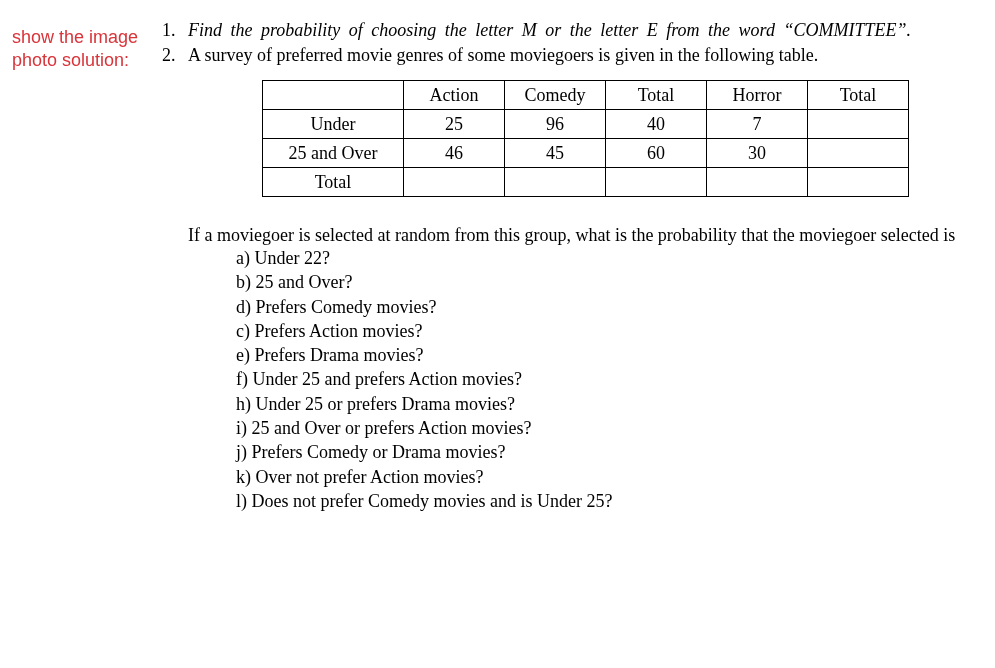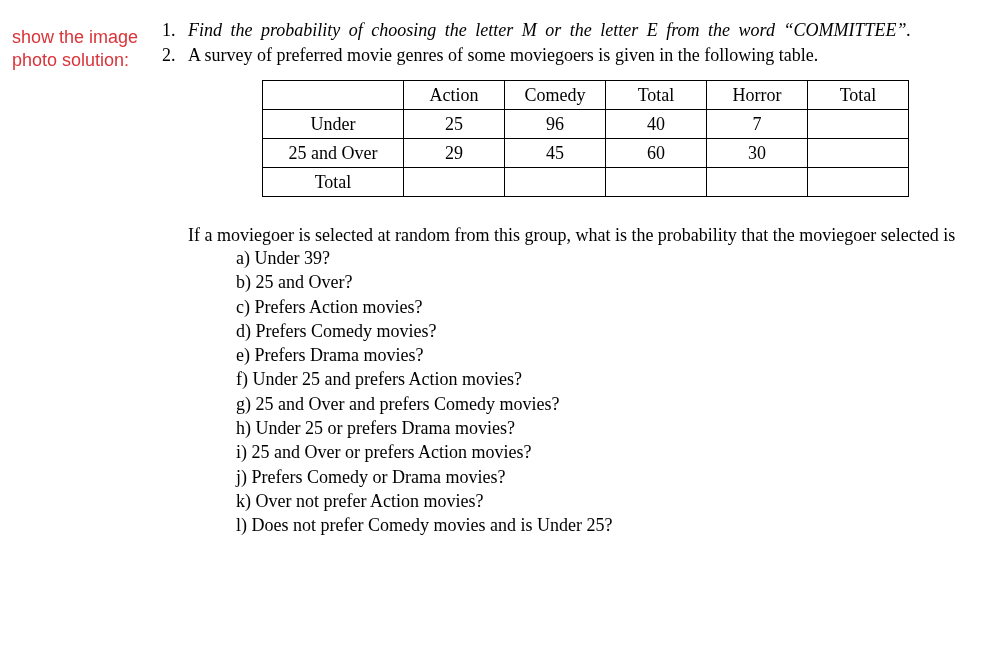--- a/index.html
+++ b/index.html
@@ -98,47 +98,46 @@
           <tr>
             <td class="rowhdr">Under</td>
             <td>25</td>
             <td>96</td>
             <td>40</td>
             <td>7</td>
             <td></td>
           </tr>
           <tr>
             <td class="rowhdr">25 and Over</td>
-            <td>29</td>
+            <td>46</td>
             <td>45</td>
             <td>60</td>
             <td>30</td>
             <td></td>
           </tr>
           <tr>
             <td class="rowhdr">Total</td>
             <td></td>
             <td></td>
             <td></td>
             <td></td>
             <td></td>
           </tr>
         </tbody>
           </table>
 
         <div class="sub">If a moviegoer is selected at random from this group, what is the probability that the moviegoer selected is</div>
 
         <div class="opts">
-          <div>a) Under 39?</div>
+          <div>a) Under 22?</div>
           <div>b) 25 and Over?</div>
+          <div>d) Prefers Comedy movies?</div>
           <div>c) Prefers Action movies?</div>
-          <div>d) Prefers Comedy movies?</div>
           <div>e) Prefers Drama movies?</div>
           <div>f) Under 25 and prefers Action movies?</div>
-          <div>g) 25 and Over and prefers Comedy movies?</div>
           <div>h) Under 25 or prefers Drama movies?</div>
           <div>i) 25 and Over or prefers Action movies?</div>
           <div>j) Prefers Comedy or Drama movies?</div>
           <div>k) Over not prefer Action movies?</div>
           <div>l) Does not prefer Comedy movies and is Under 25?</div>
         </div>
       </li>
     </ol>
   </div>
 </div>

